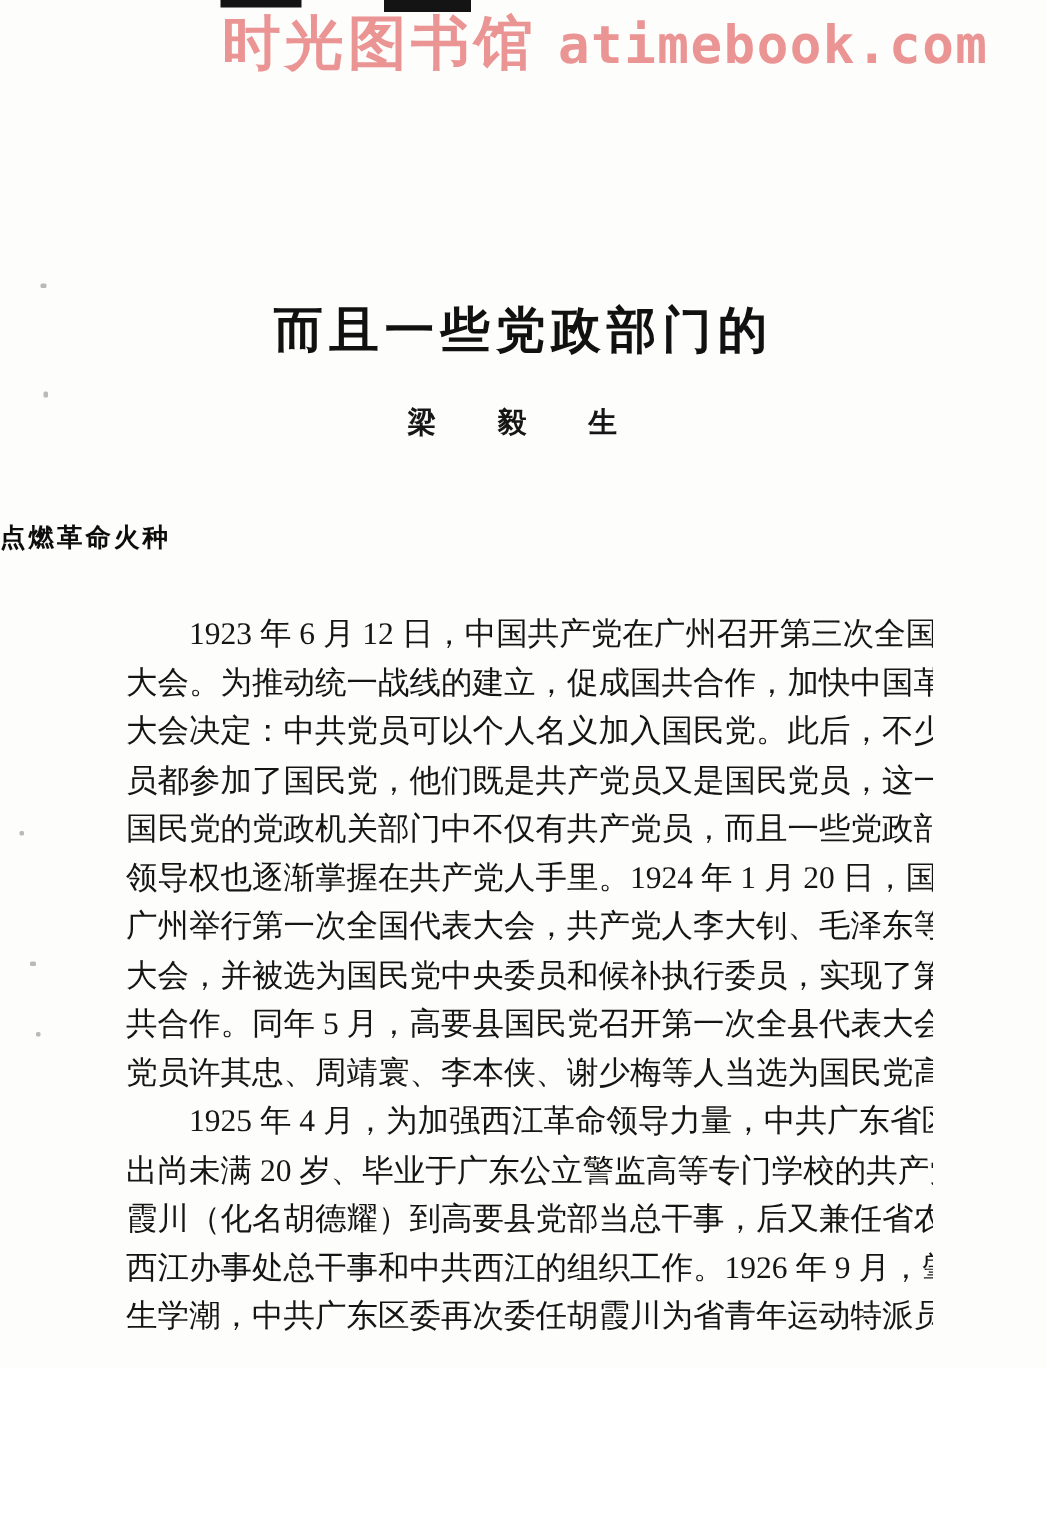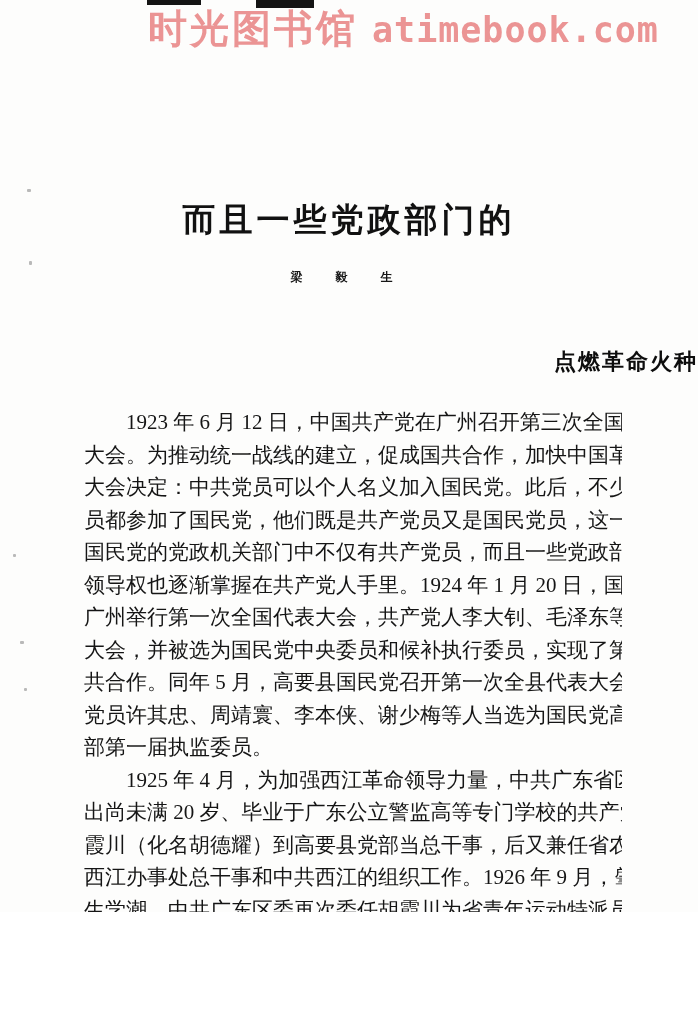--- a/index.html
+++ b/index.html
@@ -65,39 +65,38 @@
     font-size: 33px;
     letter-spacing: 4px;
     color: #111;
   }
   .author {
     position: absolute;
     left: 0;
     right: 0;
     top: 269px;
     text-align: center;
-    font-family: Liberation Serif, serif;
-    font-size: 12px;
+    font-family: Liberation Mono, monospace;
+    font-size: 19px;
     font-weight: 600;
     letter-spacing: 15px;
     color: #161616;
   }
   .heading {
     position: absolute;
     left: 0;
     right: 0;
     top: 347px;
     margin: 0;
-    text-align: right;
+    text-align: left;
     font-family: "Liberation Sans", sans-serif;
     font-weight: bold;
-    font-size: 22px;
+    font-size: 17px;
     letter-spacing: 2px;
     color: #0d0d0d;
-    padding-left: 35px;
   }
   .bodytext {
     position: absolute;
     left: 84px;
     top: 406px;
     width: 538px;
     font-family: "Liberation Serif", serif;
     font-size: 21px;
     color: #151515;
   }
@@ -149,21 +148,20 @@
     <div class="ln indent">1923 年 6 月 12 日，中国共产党在广州召开第三次全国代表</div>
     <div class="ln">大会。为推动统一战线的建立，促成国共合作，加快中国革命步伐，</div>
     <div class="ln">大会决定：中共党员可以个人名义加入国民党。此后，不少共产党</div>
     <div class="ln">员都参加了国民党，他们既是共产党员又是国民党员，这一来，在</div>
     <div class="ln">国民党的党政机关部门中不仅有共产党员，而且一些党政部门的</div>
     <div class="ln">领导权也逐渐掌握在共产党人手里。1924 年 1 月 20 日，国民党在</div>
     <div class="ln">广州举行第一次全国代表大会，共产党人李大钊、毛泽东等出席了</div>
     <div class="ln">大会，并被选为国民党中央委员和候补执行委员，实现了第一次国</div>
     <div class="ln">共合作。同年 5 月，高要县国民党召开第一次全县代表大会，共产</div>
     <div class="ln">党员许其忠、周靖寰、李本侠、谢少梅等人当选为国民党高要县党</div>
-    <div class="ln last">部第一届执监委员。</div>
     <div class="ln indent">1925 年 4 月，为加强西江革命领导力量，中共广东省区委派</div>
     <div class="ln">出尚未满 20 岁、毕业于广东公立警监高等专门学校的共产党员胡</div>
     <div class="ln">霞川（化名胡德耀）到高要县党部当总干事，后又兼任省农民协会</div>
     <div class="ln">西江办事处总干事和中共西江的组织工作。1926 年 9 月，肇庆发</div>
     <div class="ln">生学潮，中共广东区委再次委任胡霞川为省青年运动特派员，负责</div>
   </div>
 
   <div class="pagenum">1</div>
 
 </div>

